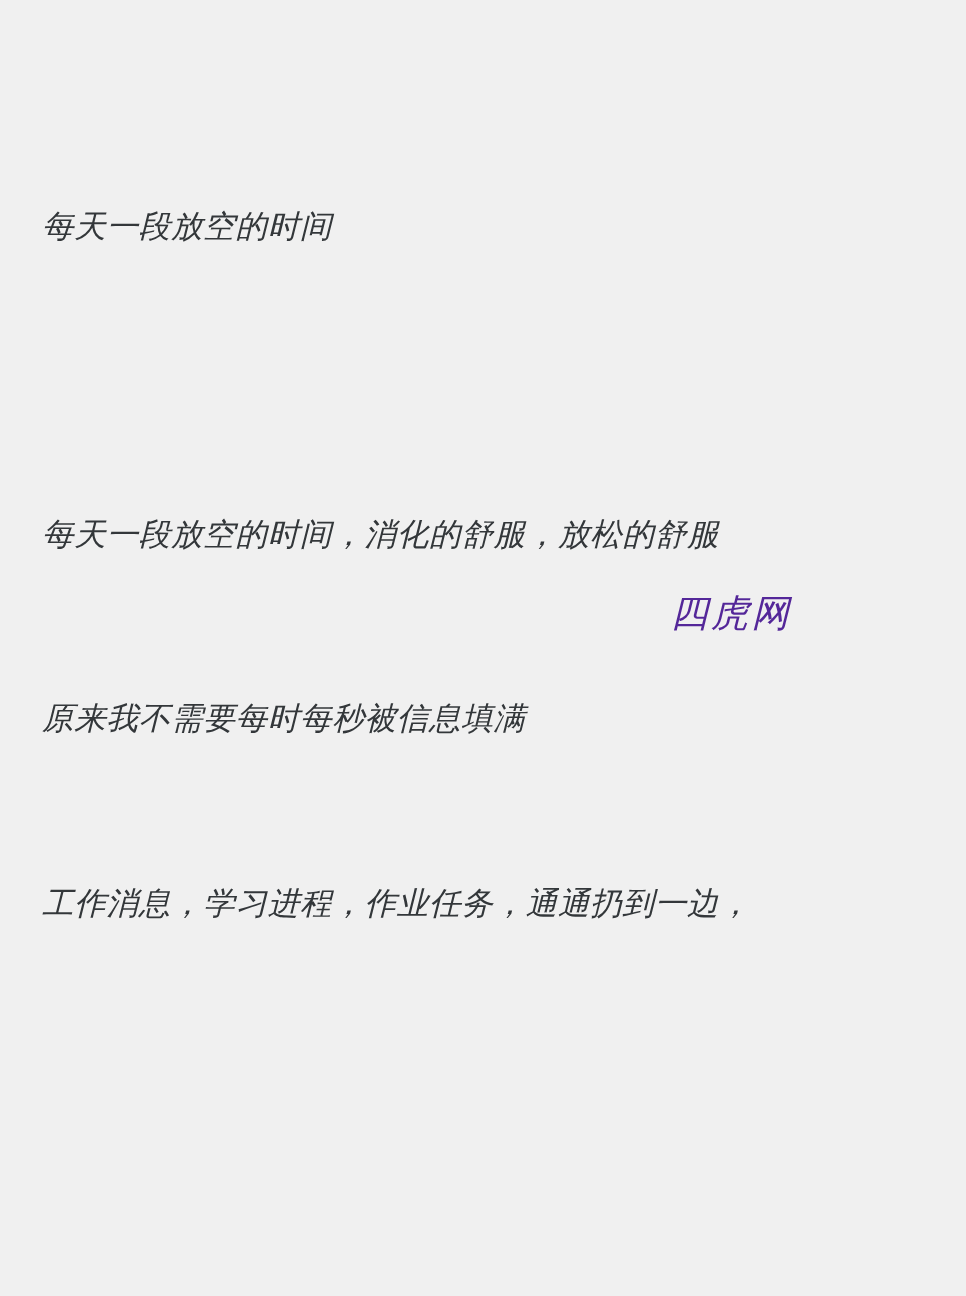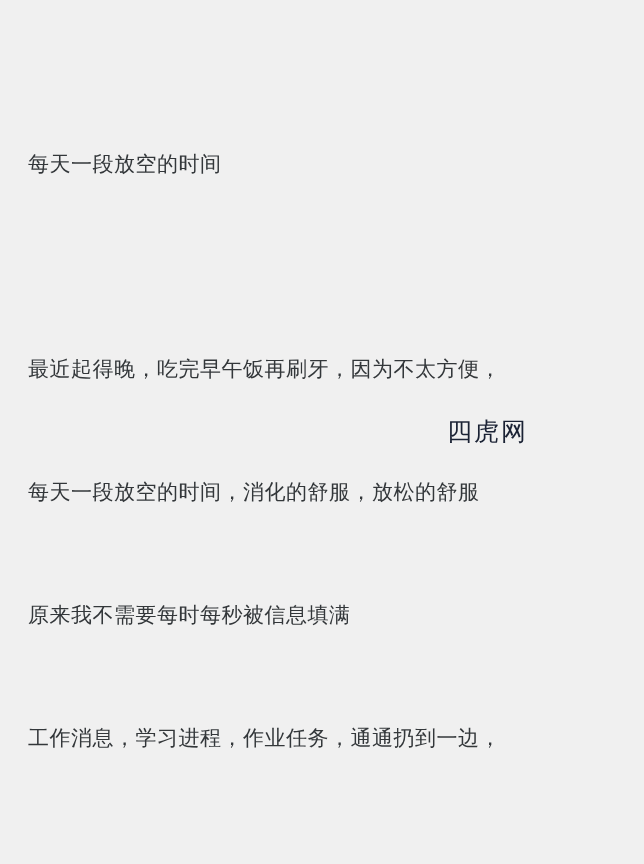--- a/index.html
+++ b/index.html
@@ -12,63 +12,63 @@
     background: #f0f0f0;
     font-family: "Liberation Sans", "DejaVu Sans", sans-serif;
     overflow: hidden;
     position: relative;
   }
   .page {
     position: relative;
     width: 542px;
     height: 864px;
     box-sizing: border-box;
-    padding: 20px 28px 0 28px;
+    padding: 8px 28px 0 28px;
     background: #f0f0f0;
+    font-style: italic;
   }
   .note-body {
     position: relative;
     z-index: 2;
     color: #33373a;
     font-size: 21px;
     line-height: 41px;
     letter-spacing: 0.5px;
     white-space: pre-wrap;
   }
   .para {
     margin: 0;
     padding: 0;
   }
   .title-line {
     margin-bottom: 41px;
   }
   .watermark {
     position: absolute;
     right: 14px;
-    top: 415px;
+    top: 392px;
     z-index: 3;
     font-size: 25px;
-    color: #0f172a;
+    color: #4c1d95;
     letter-spacing: 2px;
     font-family: "Liberation Sans", "DejaVu Sans", sans-serif;
     opacity: 0.95;
     pointer-events: none;
     user-select: none;
   }
 </style>
 </head>
 <body>
 
 <div class="page">
 
   <div class="note-body">
 
     <div class="para title-line">每天一段放空的时间</div>
 
-    <div class="para">最近起得晚，吃完早午饭再刷牙，因为不太方便，</div>
     <div class="para">每天一段放空的时间，消化的舒服，放松的舒服</div>
     <div class="para">原来我不需要每时每秒被信息填满</div>
     <div class="para">工作消息，学习进程，作业任务，通通扔到一边，</div>
     
     
     
     
     
 
     

